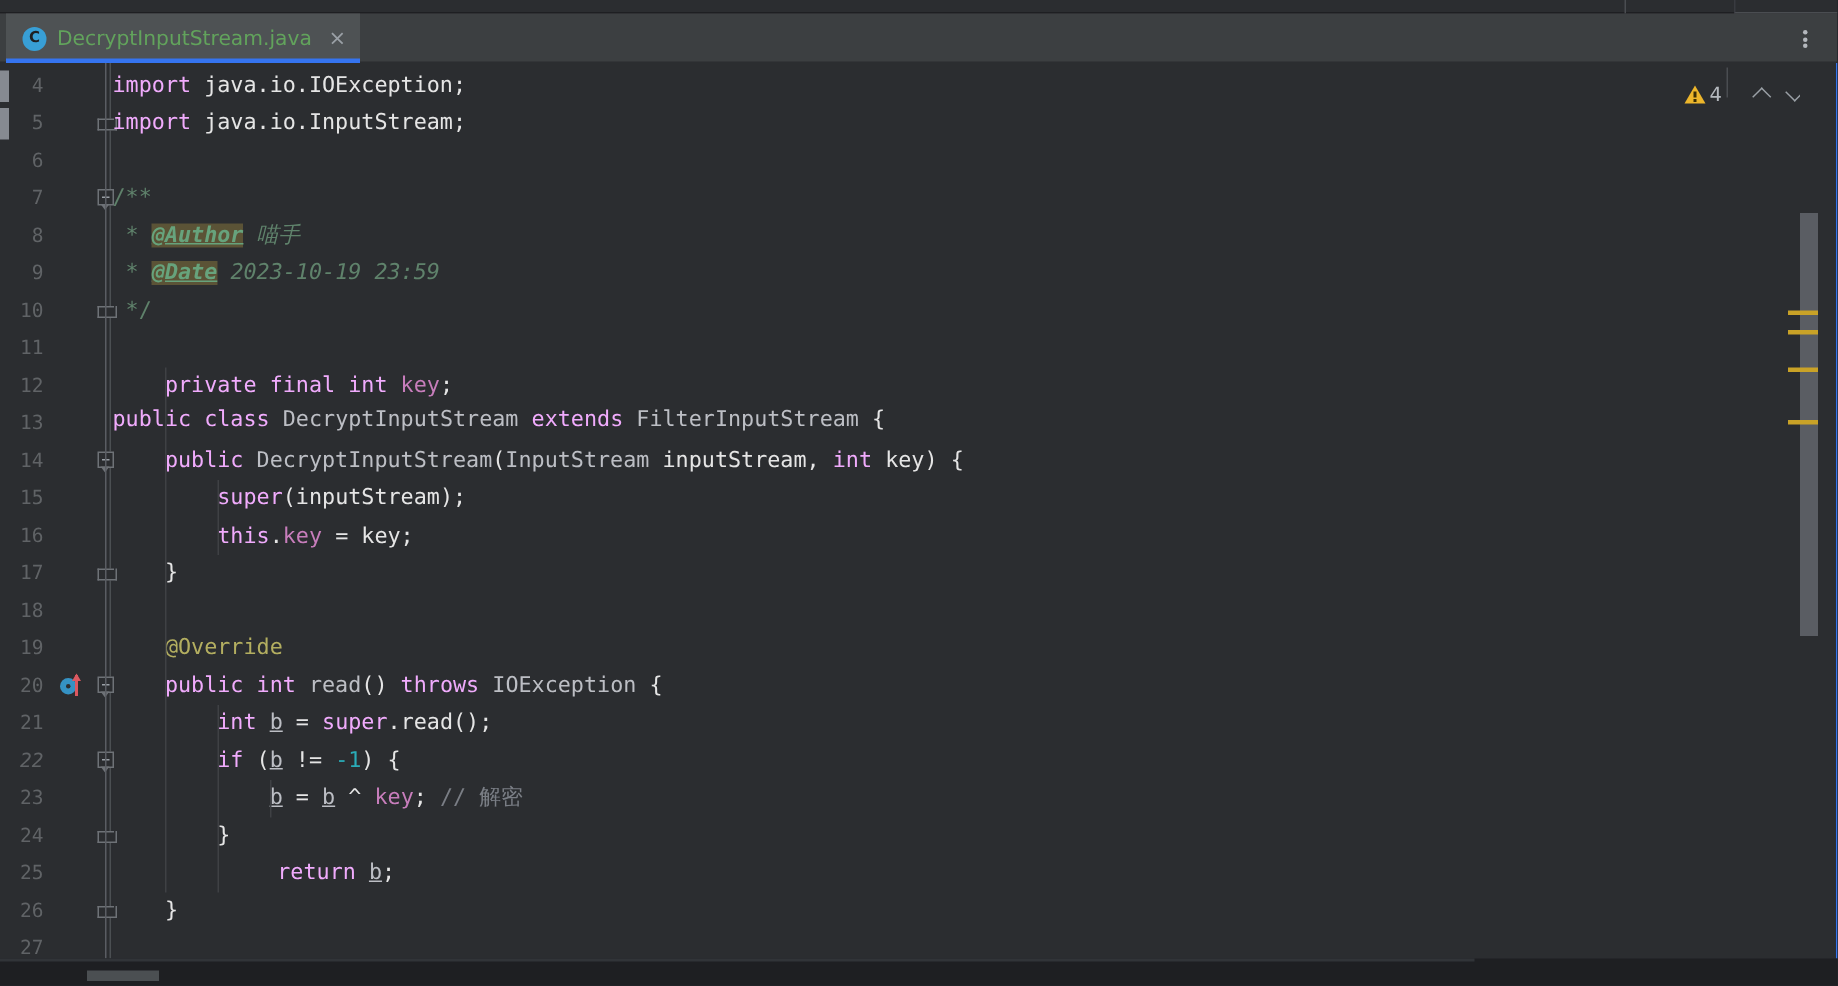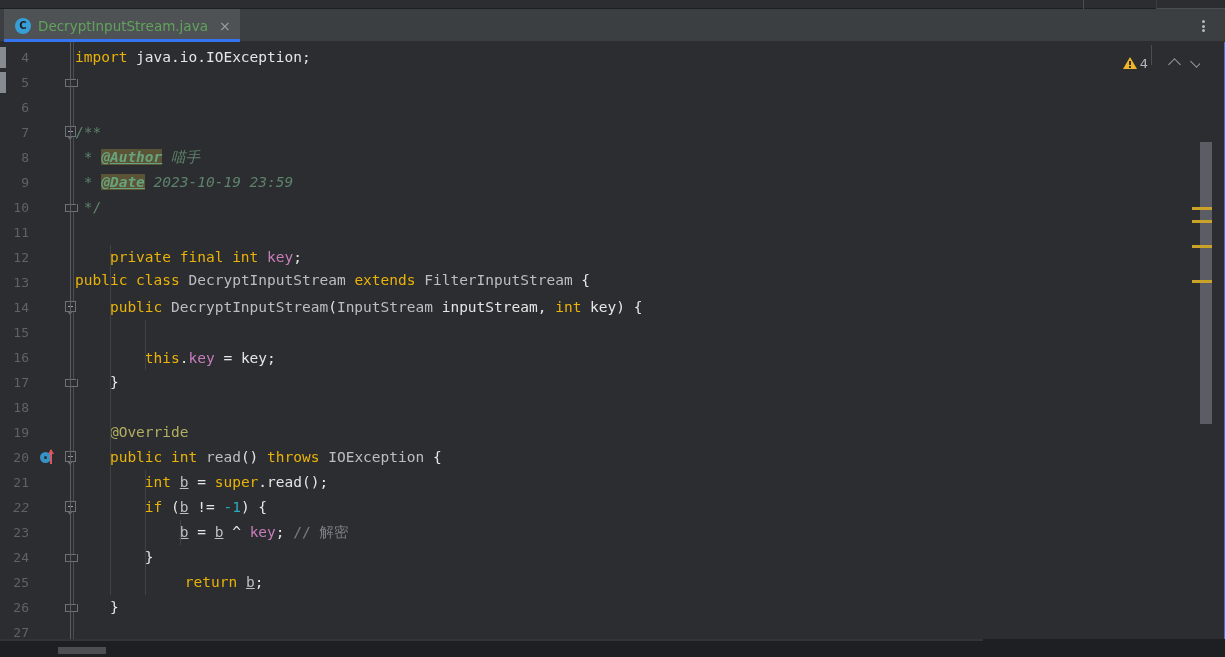--- a/index.html
+++ b/index.html
@@ -99,21 +99,21 @@
   }
 
   
   .code {
     position: absolute; left: 0; height: 25px; line-height: 25px;
     font-family: "DejaVu Sans Mono", monospace;
     font-size: 14.5px;
     white-space: pre;
     color: #bcbec4;
   }
-  .kw       { color: #eab308; }
+  .kw       { color: #f0abfc; }
   .cmt      { color: #7a7e85; }
   .jdoc     { color: #5f826b; }
   .jdoc-tag { color: #67a37c; background: #5b5336; text-decoration: underline; font-style: italic; font-weight: bold; }
   .jdoc-it  { color: #5f826b; font-style: italic; }
   .anno     { color: #b3ae60; }
   .field    { color: #c77dbb; }
   .num      { color: #2aacb8; }
   .plain    { color: #e5e5e5; }
   .lvar     { color: #bcbec4; text-decoration: underline; }
   .mth      { color: #bcbec4; }
@@ -339,40 +339,42 @@
         <div class="line" style="top: 553px;">
           <div class="lineno">26</div>
         </div>
         <div class="line" style="top: 578px;">
           <div class="lineno">27</div>
         </div>
       </div>
     <div class="code-pane" id="codepane">
         <div class="code" style="top: 3px;"><span class="kw">import </span><span class="plain">java.io.IOException;</span></div>
         <div class="fold-end" style="left: -10px; top: 33px;"></div>
+        <div class="code" style="top: 28px;"><span class="kw">import </span><span class="plain">java.io.InputStream;</span></div>
         <div class="code" style="top: 53px;">&nbsp;</div>
         <div class="fold-arrowdown" style="left: -10px; top: 84px;">
           <span class="bx"></span>
           <span class="dash"></span>
           <span class="tip"></span>
         </div>
         <div class="code" style="top: 78px;"><span class="jdoc">/**</span></div>
         <div class="code" style="top: 103px;"><span class="jdoc"> * </span><span class="jdoc-tag">@Author</span><span class="jdoc-it"> 喵手</span></div>
         <div class="code" style="top: 128px;"><span class="jdoc"> * </span><span class="jdoc-tag">@Date</span><span class="jdoc-it"> 2023-10-19 23:59</span></div>
         <div class="fold-end" style="left: -10px; top: 158px;"></div>
         <div class="code" style="top: 153px;"><span class="jdoc"> */</span></div>
         <div class="code" style="top: 178px; margin-top: 48px;"><span class="kw">public class </span><span class="cn">DecryptInputStream </span><span class="kw">extends </span><span class="cn">FilterInputStream </span><span class="plain">{</span></div>
         <div class="code" style="top: 203px;"><span class="plain">    </span><span class="kw">private final int </span><span class="field">key</span><span class="plain">;</span></div>
         <div class="code" style="top: 228px;">&nbsp;</div>
         <div class="fold-arrowdown" style="left: -10px; top: 259px;">
           <span class="bx"></span>
           <span class="dash"></span>
           <span class="tip"></span>
         </div>
         <div class="code" style="top: 253px;"><span class="plain">    </span><span class="kw">public </span><span class="cn">DecryptInputStream</span><span class="plain">(</span><span class="cn">InputStream </span><span class="plain">inputStream</span><span class="plain">, </span><span class="kw">int </span><span class="plain">key</span><span class="plain">) {</span></div>
+        <div class="code" style="top: 278px;"><span class="plain">        </span><span class="kw">super</span><span class="plain">(inputStream);</span></div>
         <div class="code" style="top: 304px; text-align: center;"><span class="plain">        </span><span class="kw">this</span><span class="plain">.</span><span class="field">key</span><span class="plain"> = key;</span></div>
         <div class="fold-end" style="left: -10px; top: 333px;"></div>
         <div class="code" style="top: 328px;"><span class="plain">    }</span></div>
         <div class="code" style="top: 353px;">&nbsp;</div>
         <div class="code" style="top: 378px;"><span class="plain">    </span><span class="anno">@Override</span></div>
         <div class="fold-arrowdown" style="left: -10px; top: 409px;">
           <span class="bx"></span>
           <span class="dash"></span>
           <span class="tip"></span>
         </div>

